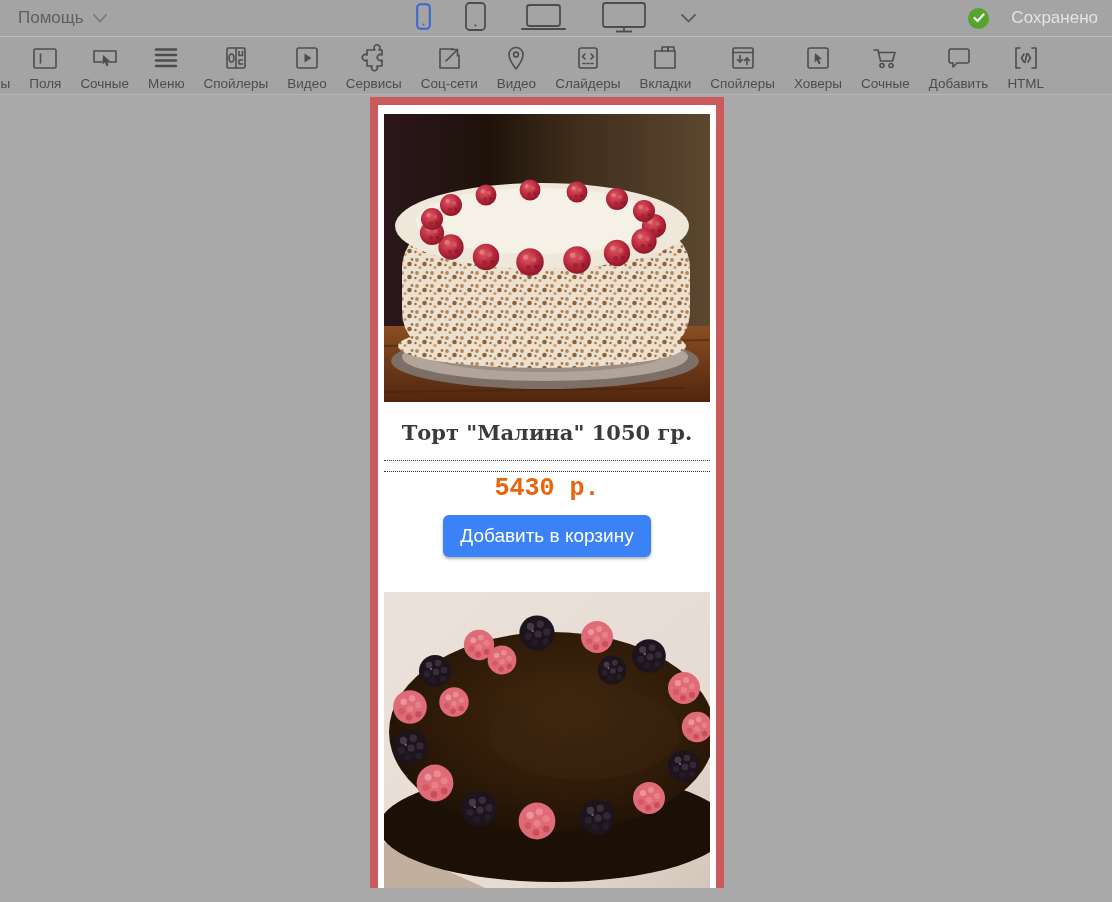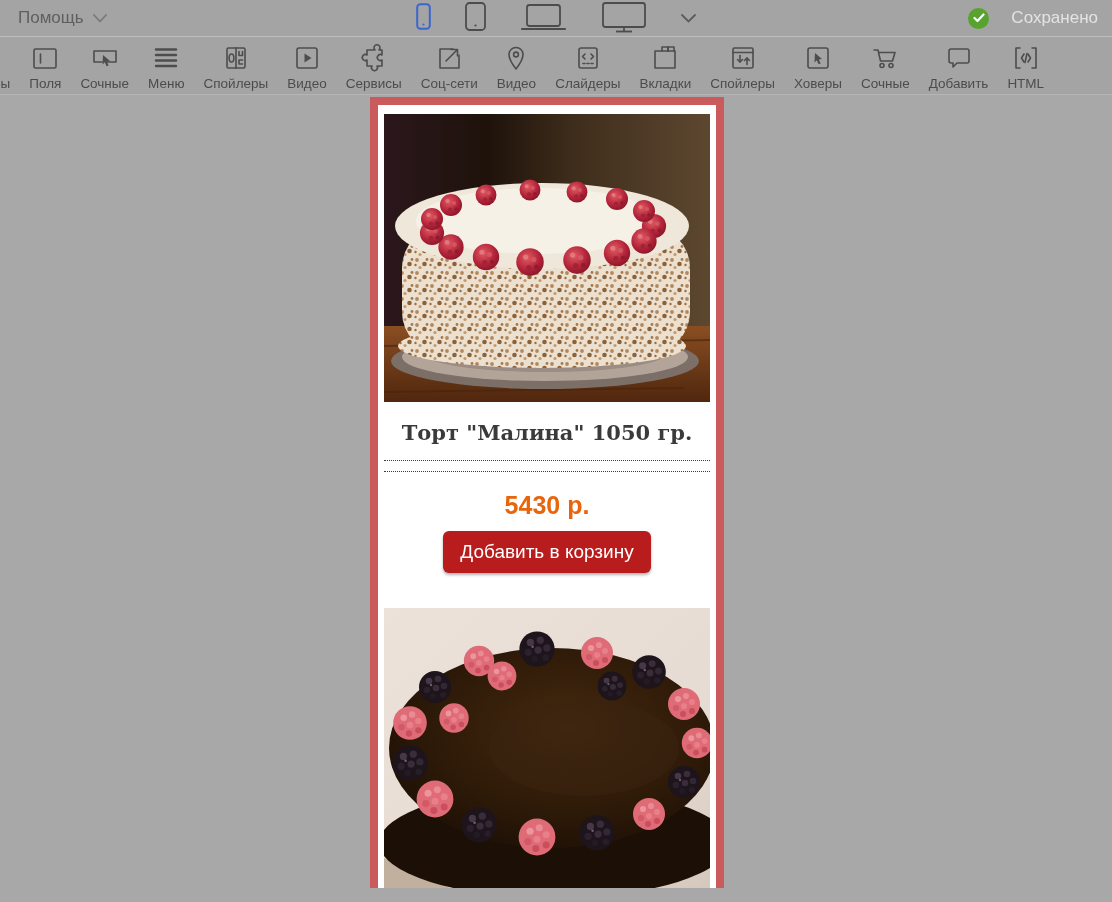--- a/index.html
+++ b/index.html
@@ -33,24 +33,24 @@
   .phone-frame { position:absolute; left:370px; top:2px; width:354px; height:900px;
                  background:#ffffff; border:8px solid #cb5a5d; }
   .p-img { margin:9px 6px 0 6px; width:326px; overflow:hidden; display:block; }
   .p-title { margin-top:11px; text-align:center; font-family:"DejaVu Serif", serif;
              font-weight:bold; font-size:21px; line-height:32px; color:#3a3a3a; }
   .dotted { border-top:1px dotted #3a3a3a; margin:0 6px; }
   .dotted.d1 { margin-top:11px; }
   .dotted.d2 { margin-top:10px; }
   .p-desc { margin:14px 16px 0 16px; text-align:center; font-size:19px;
             line-height:28.5px; color:#565656; }
-  .p-price { margin-top:16px; text-align:center; font-family:Liberation Sans, sans-serif;
+  .p-price { margin-top:0; text-align:center; font-family:Liberation Mono, monospace;
              font-weight:bold; font-size:25px; line-height:34px; color:#e8650c; }
   .p-btn-row { margin-top:9px; text-align:center; }
-  .p-btn { display:inline-block; background:#b91c1c; color:#ffffff; font-size:19px;
+  .p-btn { display:inline-block; background:#3b82f6; color:#ffffff; font-size:19px;
            font-family:"Liberation Sans", sans-serif; border:none; border-radius:6px;
            padding:10px 17px; cursor:pointer; box-shadow:0 2px 3px rgba(0,0,0,.3); }
   .img2 { margin-top:35px; }
 </style>
 </head>
 <body>
 
 <div class="topbar">
   <div class="help">
     <span class="help-label">Помощь</span>

